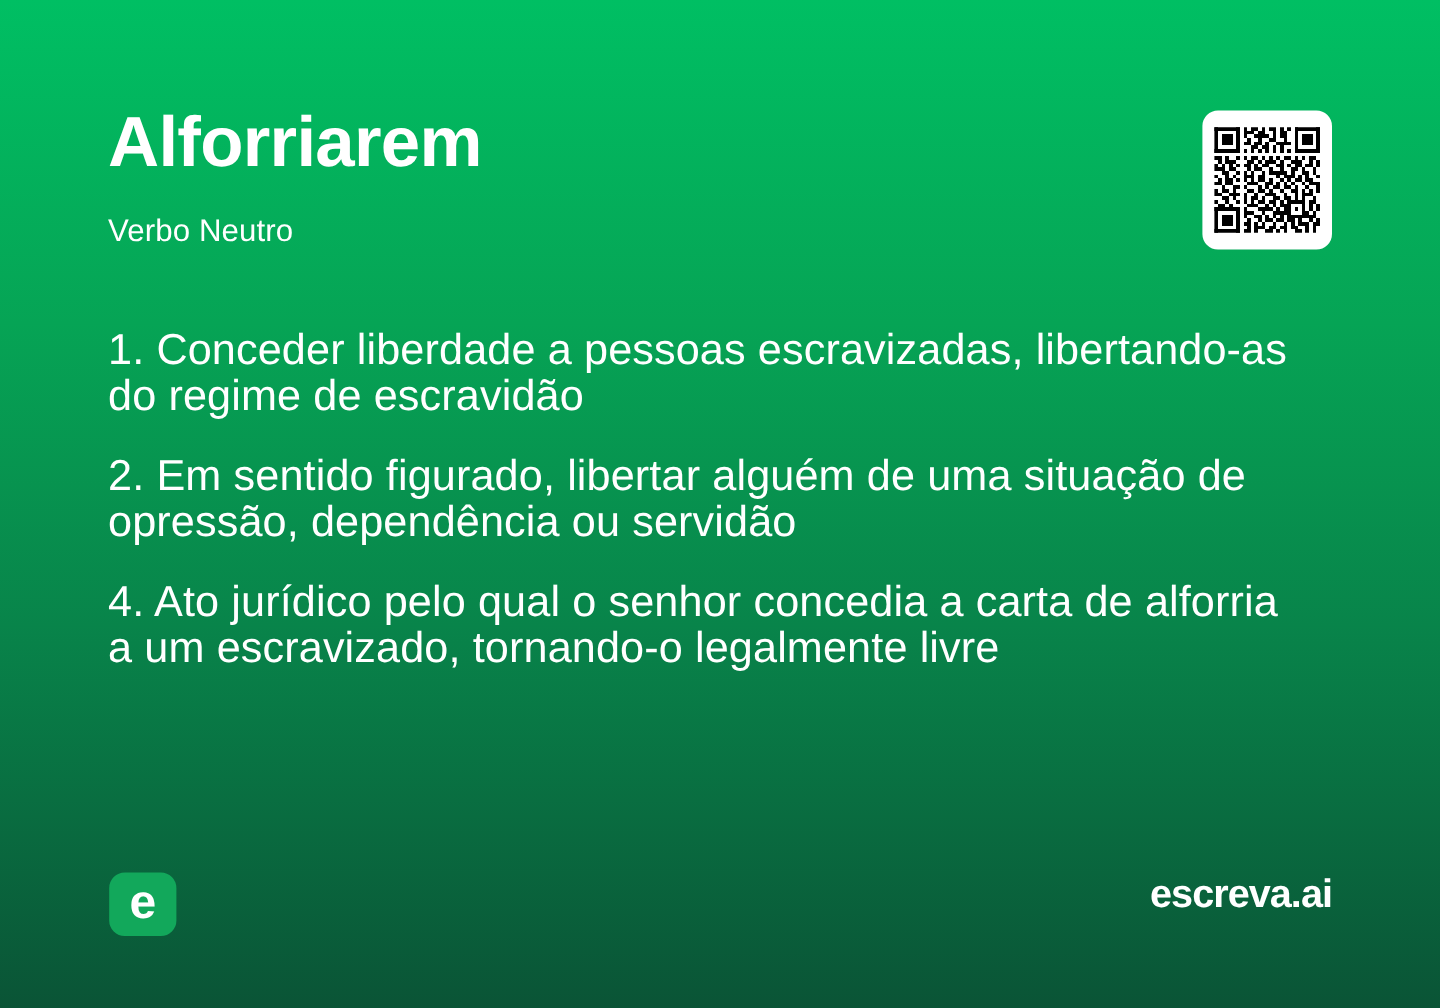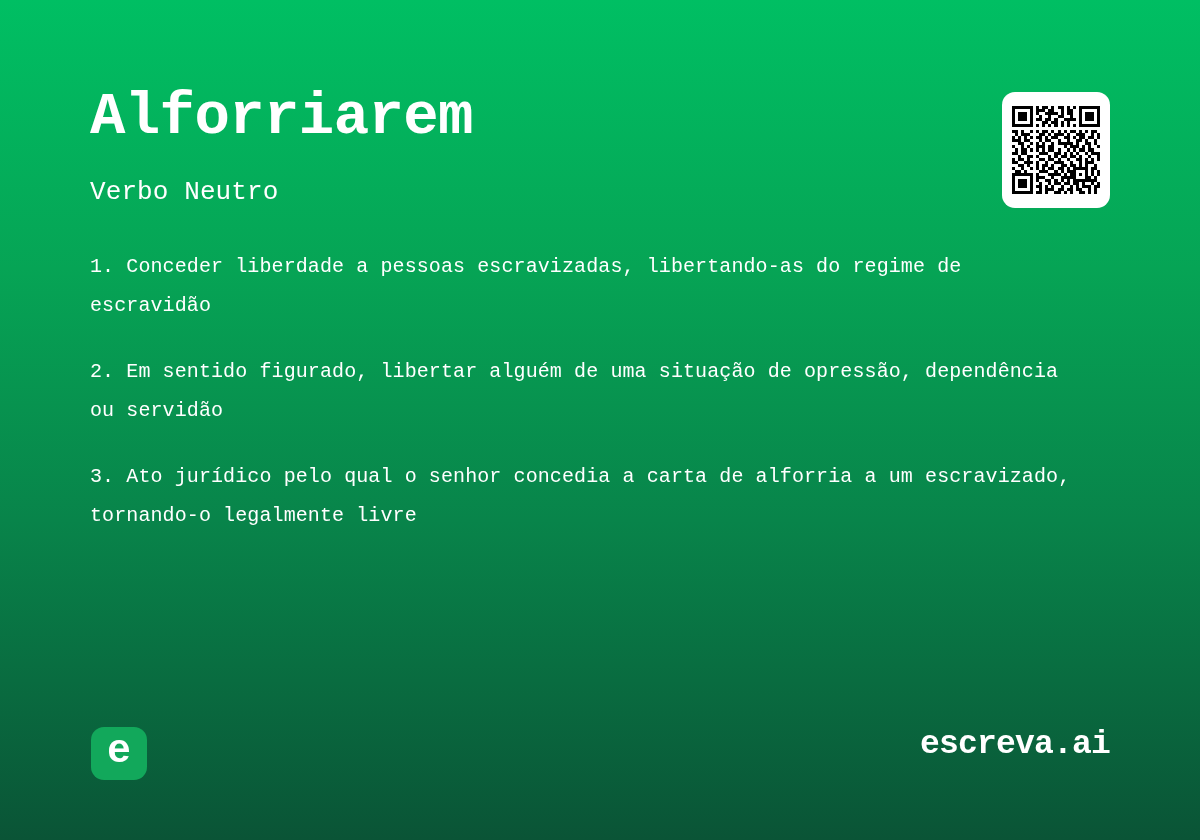--- a/index.html
+++ b/index.html
@@ -20,21 +20,20 @@
     position:relative;
     width:1200px;
     height:840px;
     background:linear-gradient(180deg,
         #00BF63 0%,
         #06A455 32%,
         #08844A 62%,
         #0A5436 100%);
     color:#ffffff;
     overflow:hidden;
-    font-family:Liberation Mono, monospace;
   }
 
   
   .header {
     position:absolute;
     left:90px;
     top:88px;
     right:90px;
   }
 
@@ -74,26 +73,27 @@
 
   
   .definitions {
     position:absolute;
     left:90px;
     top:247px;
     width:1000px;
   }
 
   .definition {
-    font-size:20px;
+    font-size:36px;
     line-height:39px;
     font-weight:400;
     letter-spacing:0.1px;
     color:#ffffff;
     margin-bottom:27px;
+    margin-top:24px;
   }
   .definition:last-child { margin-bottom:0; }
 
   
   .footer-logo {
     position:absolute;
     left:91px;
     top:727px;
     width:56px;
     height:53px;
@@ -383,21 +383,21 @@
           <rect x="17" y="28" width="1" height="1"></rect>
         <rect x="19" y="28" width="1" height="1"></rect>
           <rect x="22" y="28" width="2" height="1"></rect>
       </g>
     </svg>
   </div>
 
   <div class="definitions">
     <p class="definition">1. Conceder liberdade a pessoas escravizadas, libertando-as do regime de escravidão</p>
     <p class="definition">2. Em sentido figurado, libertar alguém de uma situação de opressão, dependência ou servidão</p>
-    <p class="definition">3. Ato jurídico pelo qual o senhor concedia a carta de alforria a um escravizado, tornando-o legalmente livre</p>
+    <p class="definition">4. Ato jurídico pelo qual o senhor concedia a carta de alforria a um escravizado, tornando-o legalmente livre</p>
   </div>
 
   <div class="footer-logo">
     <span>e</span>
   </div>
 
   <div class="brand">escreva.ai</div>
 
 </div>
 

